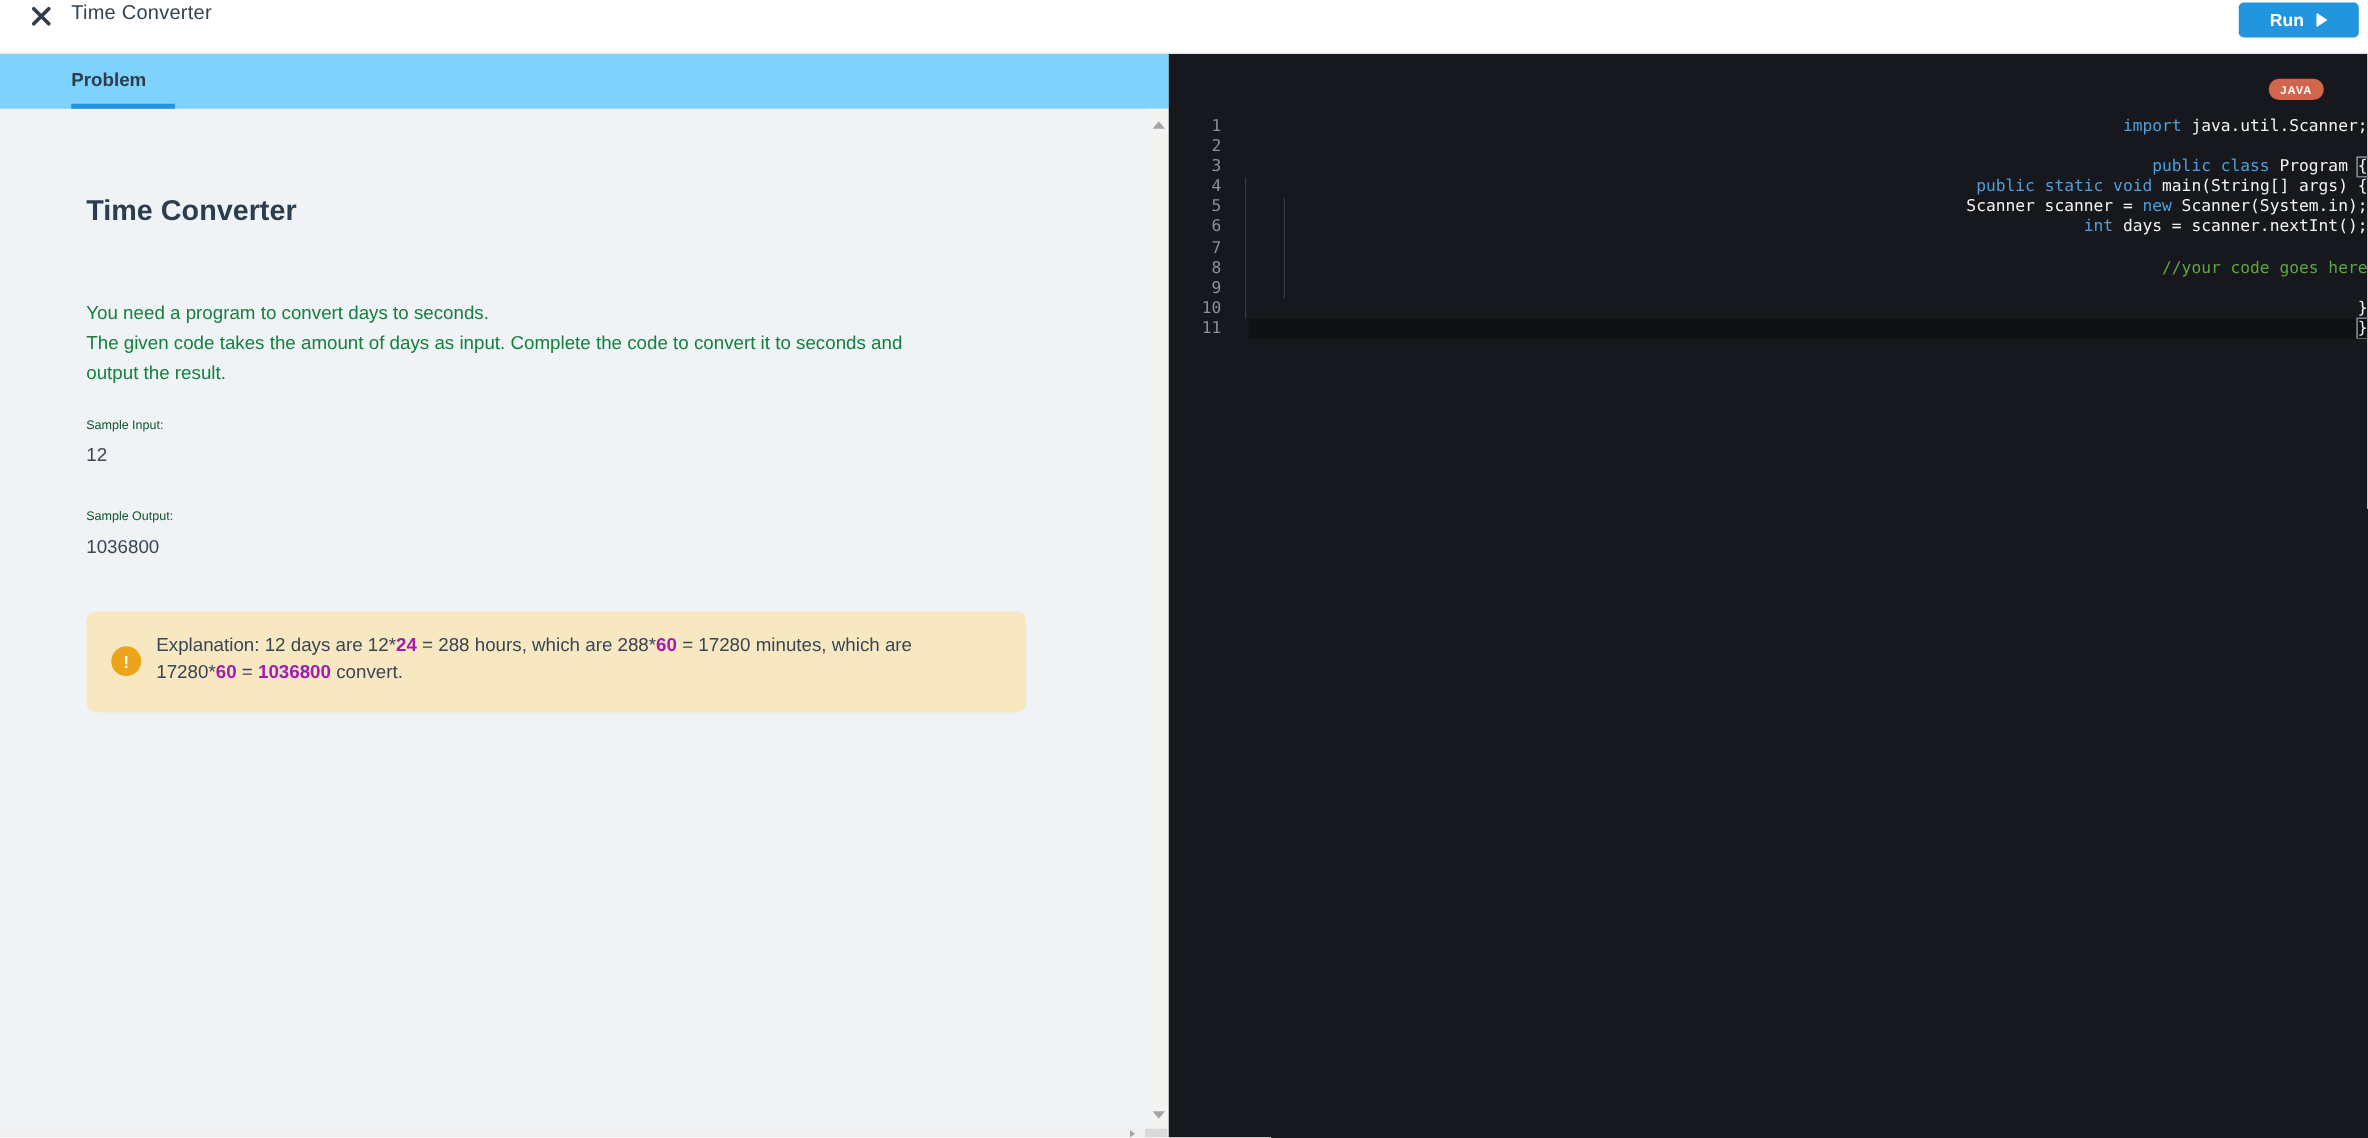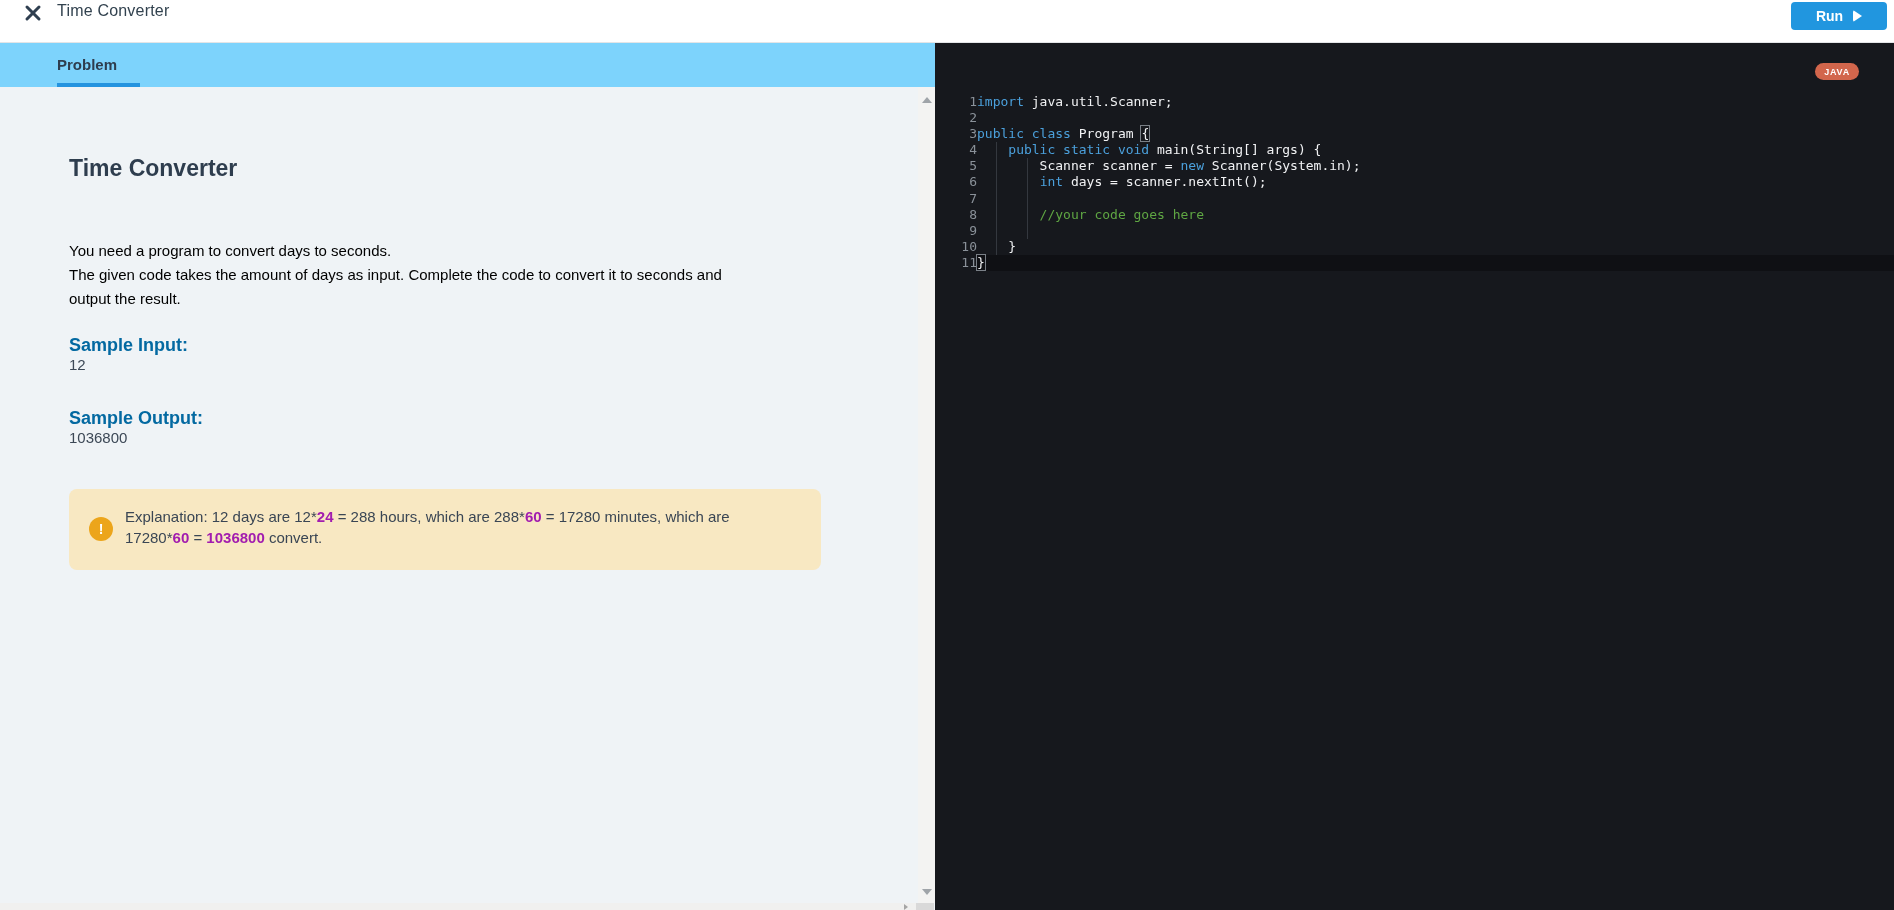--- a/index.html
+++ b/index.html
@@ -24,22 +24,22 @@
   .left-panel { position: absolute; top: 43px; left: 0; width: 935px; height: 867px;
                 background: #eff3f6; }
   .tabbar { position: absolute; top: 0; left: 0; width: 935px; height: 44px; background: #7dd3fc; }
   .tab { position: absolute; left: 57px; top: 0; height: 44px; min-width: 83px;
          border-bottom: 4px solid #2493df; color: #2e3d4e; font-size: 15px; font-weight: 700;
          padding-top: 13px; cursor: pointer; }
 
   .problem-title { position: absolute; left: 69px; top: 112px; font-size: 23px; font-weight: 700;
                    color: #2e3d4e; }
   .description { position: absolute; left: 69px; top: 196px; width: 760px; font-size: 15px;
-                 line-height: 24px; color: #000000; }
-  .sample-label { position: absolute; left: 69px; font-size: 18px; font-weight: 700; color: #0369a1; }
+                 line-height: 24px; color: #15803d; }
+  .sample-label { position: absolute; left: 69px; font-size: 10px; font-weight: 400; color: #14532d; }
   .sample-value { position: absolute; left: 69px; font-size: 15px; color: #3c4856; }
   .si-label { top: 292px; } .si-value { top: 313px; }
   .so-label { top: 365px; } .so-value { top: 386px; }
 
   .callout { position: absolute; left: 69px; top: 446px; width: 752px; height: 81px;
              background: #f8e8c2; border-radius: 8px; }
   .callout-icon { position: absolute; left: 20px; top: 28px; width: 24px; height: 24px;
                   border-radius: 50%; background: #eca51b; color: #ffffff; font-size: 14px;
                   font-weight: 700; text-align: center; line-height: 24px; }
   .callout-text { position: absolute; left: 56px; top: 17px; width: 672px; font-size: 15px;
@@ -63,21 +63,21 @@
   .editor-panel { position: absolute; top: 43px; left: 935px; width: 959px; height: 867px;
                   background: #16181d; }
   .lang-badge { position: absolute; top: 20px; right: 35px; background: #d2664c; color: #ffffff;
                 font-size: 9px; font-weight: 700; letter-spacing: 0.8px; padding: 4px 9px 3px 9px;
                 border-radius: 9px; }
   .code-area { position: absolute; top: 51px; left: 0; right: 0;
                font-family: "DejaVu Sans Mono", "Liberation Mono", monospace;
                font-size: 13px; line-height: 16.1px; cursor: text; }
   .row { display: flex; height: 16.1px; white-space: pre; }
   .ln { width: 42px; text-align: right; color: #8a9199; flex: none; user-select: none; }
-  .cd { flex: 1; }
+  .cd { margin-left: 22px; flex: 1; text-align: right; }
   .row.active .cd { background: rgba(0,0,0,0.30); }
   .k { color: #4ba0dc; }
   .p { color: #f1f2f4; }
   .c { color: #5fa643; }
   .bx { box-shadow: 0 0 0 1px #7a8087; }
   .guide { position: absolute; width: 1px; background: #34383f; }
   .guide-0 { left: 61px; top: 99px; height: 113px; }
   .guide-1 { left: 92px; top: 115px; height: 81px; }
 </style>
 </head>

